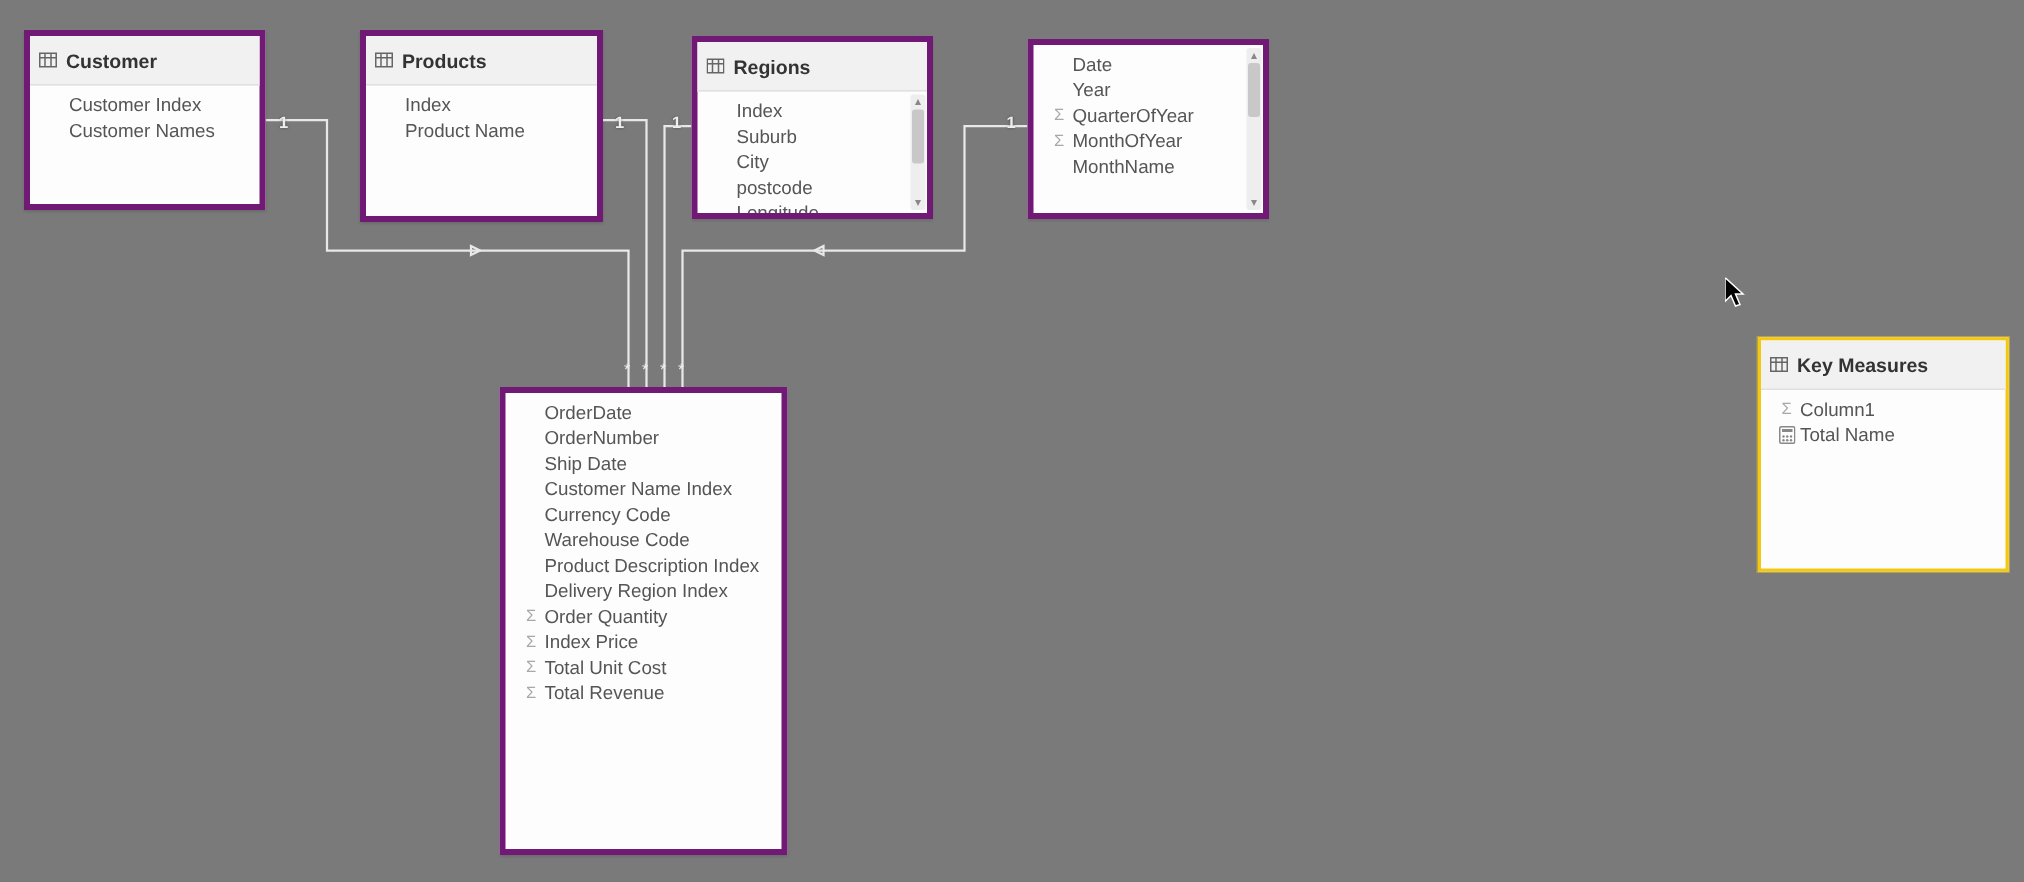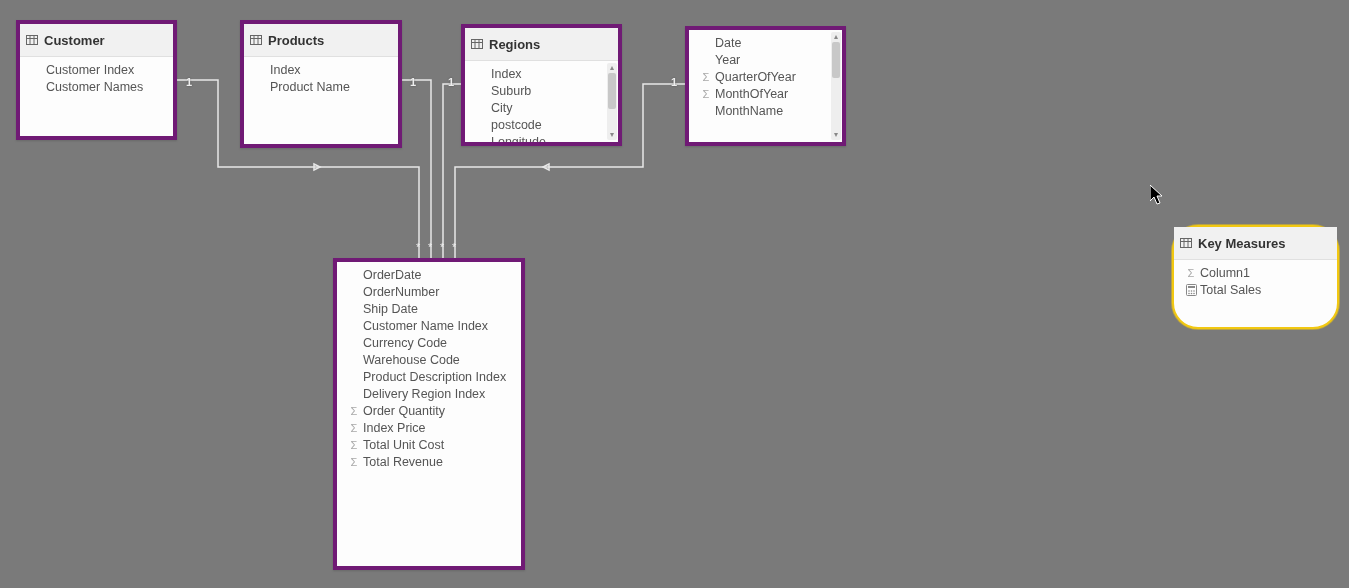--- a/index.html
+++ b/index.html
@@ -358,21 +358,21 @@
           <span class="field-label">Total Unit Cost</span>
         </div>
         <div class="field-row">
           <span class="icon-slot">
             <span class="icon-sigma">Σ</span>
           </span>
           <span class="field-label">Total Revenue</span>
         </div>
       </div>
     </div>
-  <div id="tbl-key_measures" class="table-card selected" style="left: 1172px; top: 225px; width: 167px; height: 104px; border-radius: 26px;">
+  <div id="tbl-key_measures" class="table-card selected" style="left: 1172px; top: 225px; width: 167px; height: 156px;">
       <div class="table-header">
         <span class="icon-table">
           <svg width="12" height="12" viewBox="0 0 12 12">
             <rect x="0.5" y="1.5" width="11" height="9" fill="none" stroke="#666" stroke-width="1"></rect>
             <line x1="0.5" y1="4.5" x2="11.5" y2="4.5" stroke="#666" stroke-width="1"></line>
             <line x1="4" y1="1.5" x2="4" y2="10.5" stroke="#666" stroke-width="1"></line>
             <line x1="8" y1="1.5" x2="8" y2="10.5" stroke="#666" stroke-width="1"></line>
           </svg>
         </span>
         <span>Key Measures</span>
@@ -392,21 +392,21 @@
                 <rect x="2" y="2" width="7" height="2" fill="#888"></rect>
                 <circle cx="3" cy="7" r="0.8" fill="#888"></circle>
                 <circle cx="5.5" cy="7" r="0.8" fill="#888"></circle>
                 <circle cx="8" cy="7" r="0.8" fill="#888"></circle>
                 <circle cx="3" cy="9.5" r="0.8" fill="#888"></circle>
                 <circle cx="5.5" cy="9.5" r="0.8" fill="#888"></circle>
                 <circle cx="8" cy="9.5" r="0.8" fill="#888"></circle>
               </svg>
             </span>
           </span>
-          <span class="field-label">Total Sales</span>
+          <span class="field-label">Total Name</span>
         </div>
       </div>
     </div>
 
   <div class="cursor">
     <svg width="18" height="22" viewBox="0 0 18 22">
       <path d="M0 0 L0 16 L4 12 L7 19 L10 18 L7 11 L12 11 Z" fill="#000" stroke="#fff" stroke-width="1"></path>
     </svg>
   </div>
 

